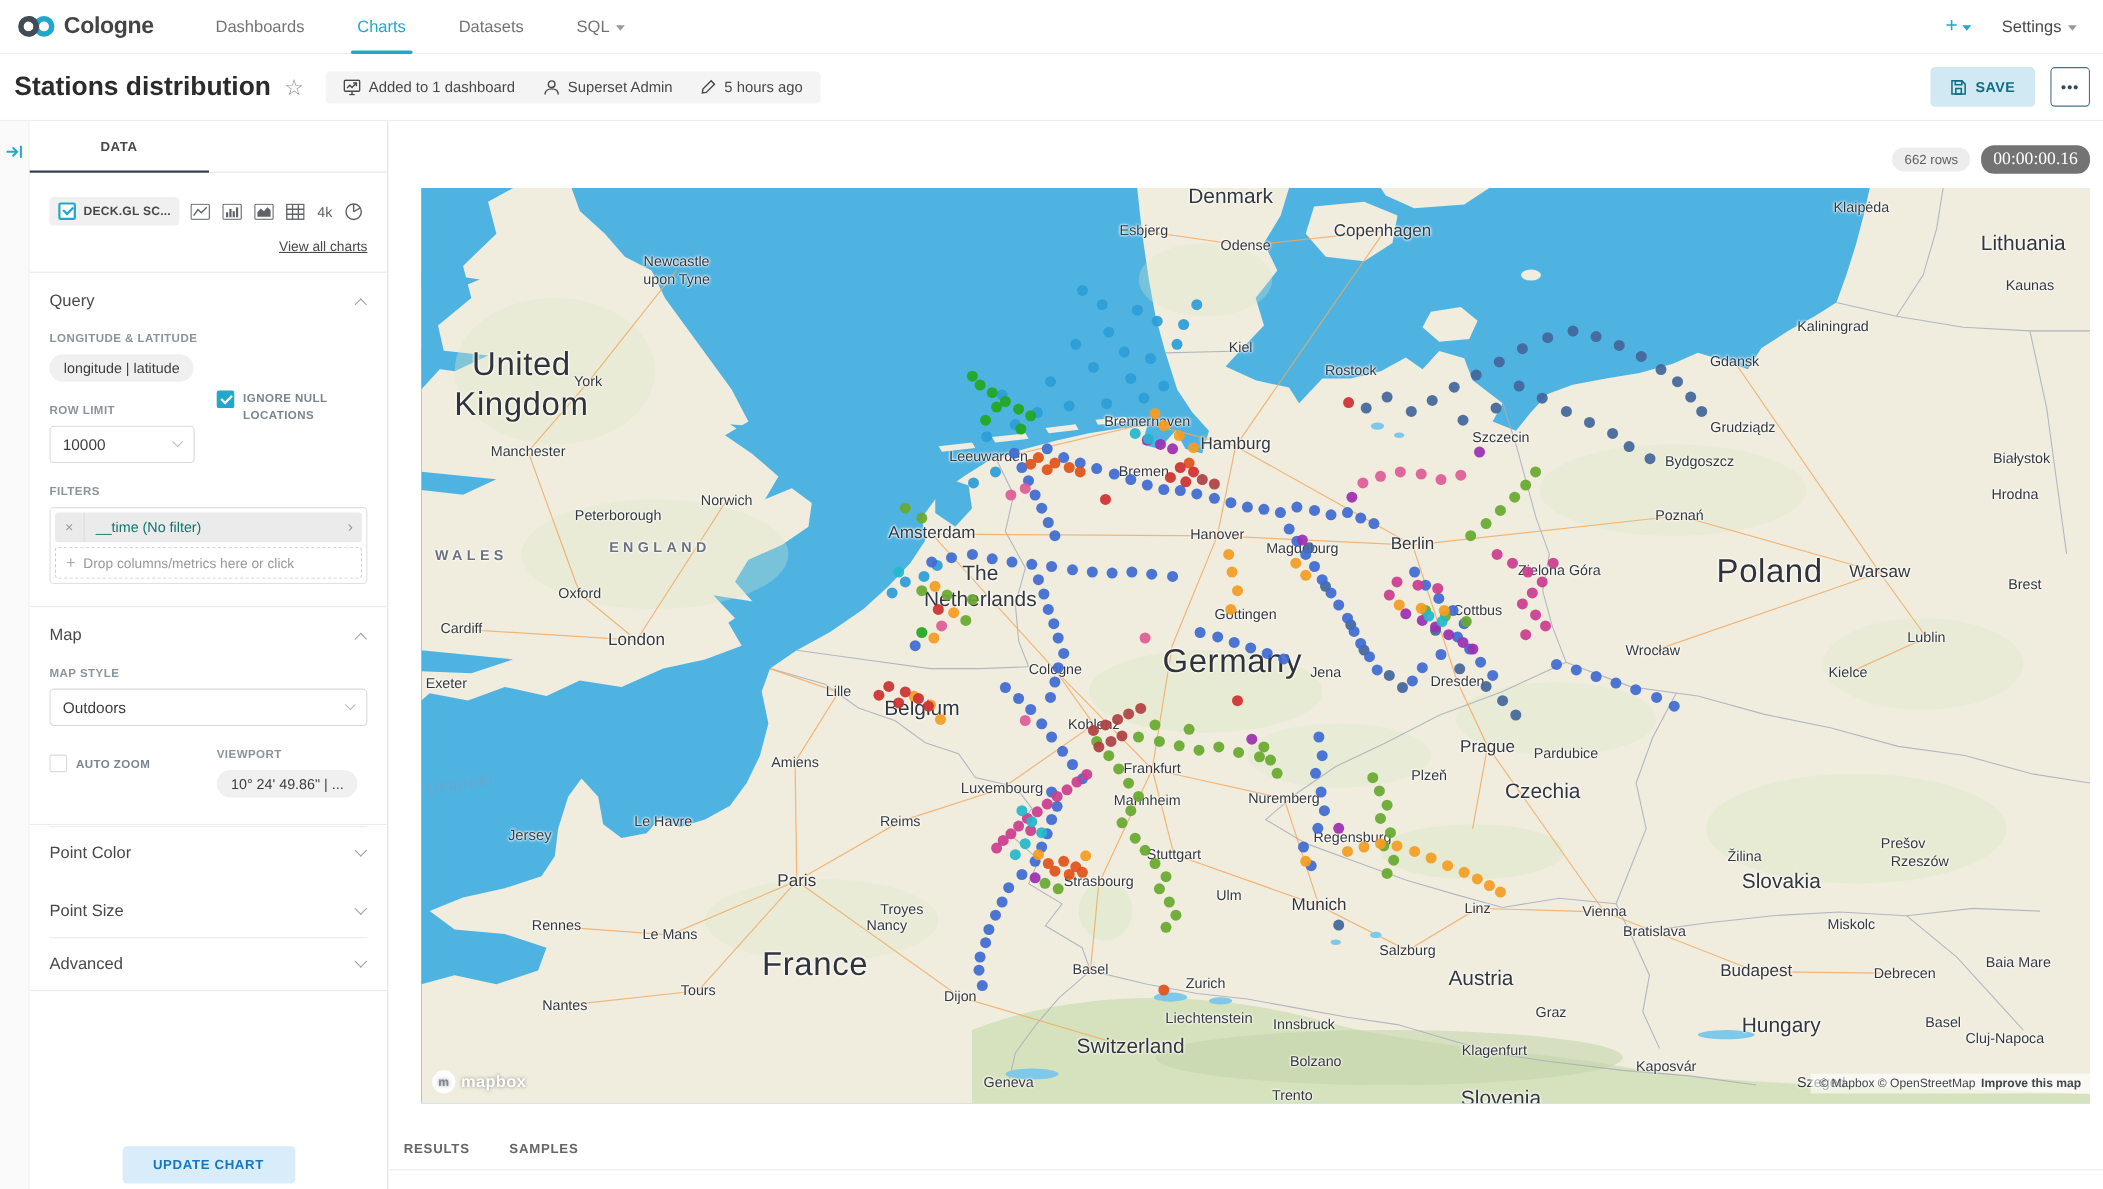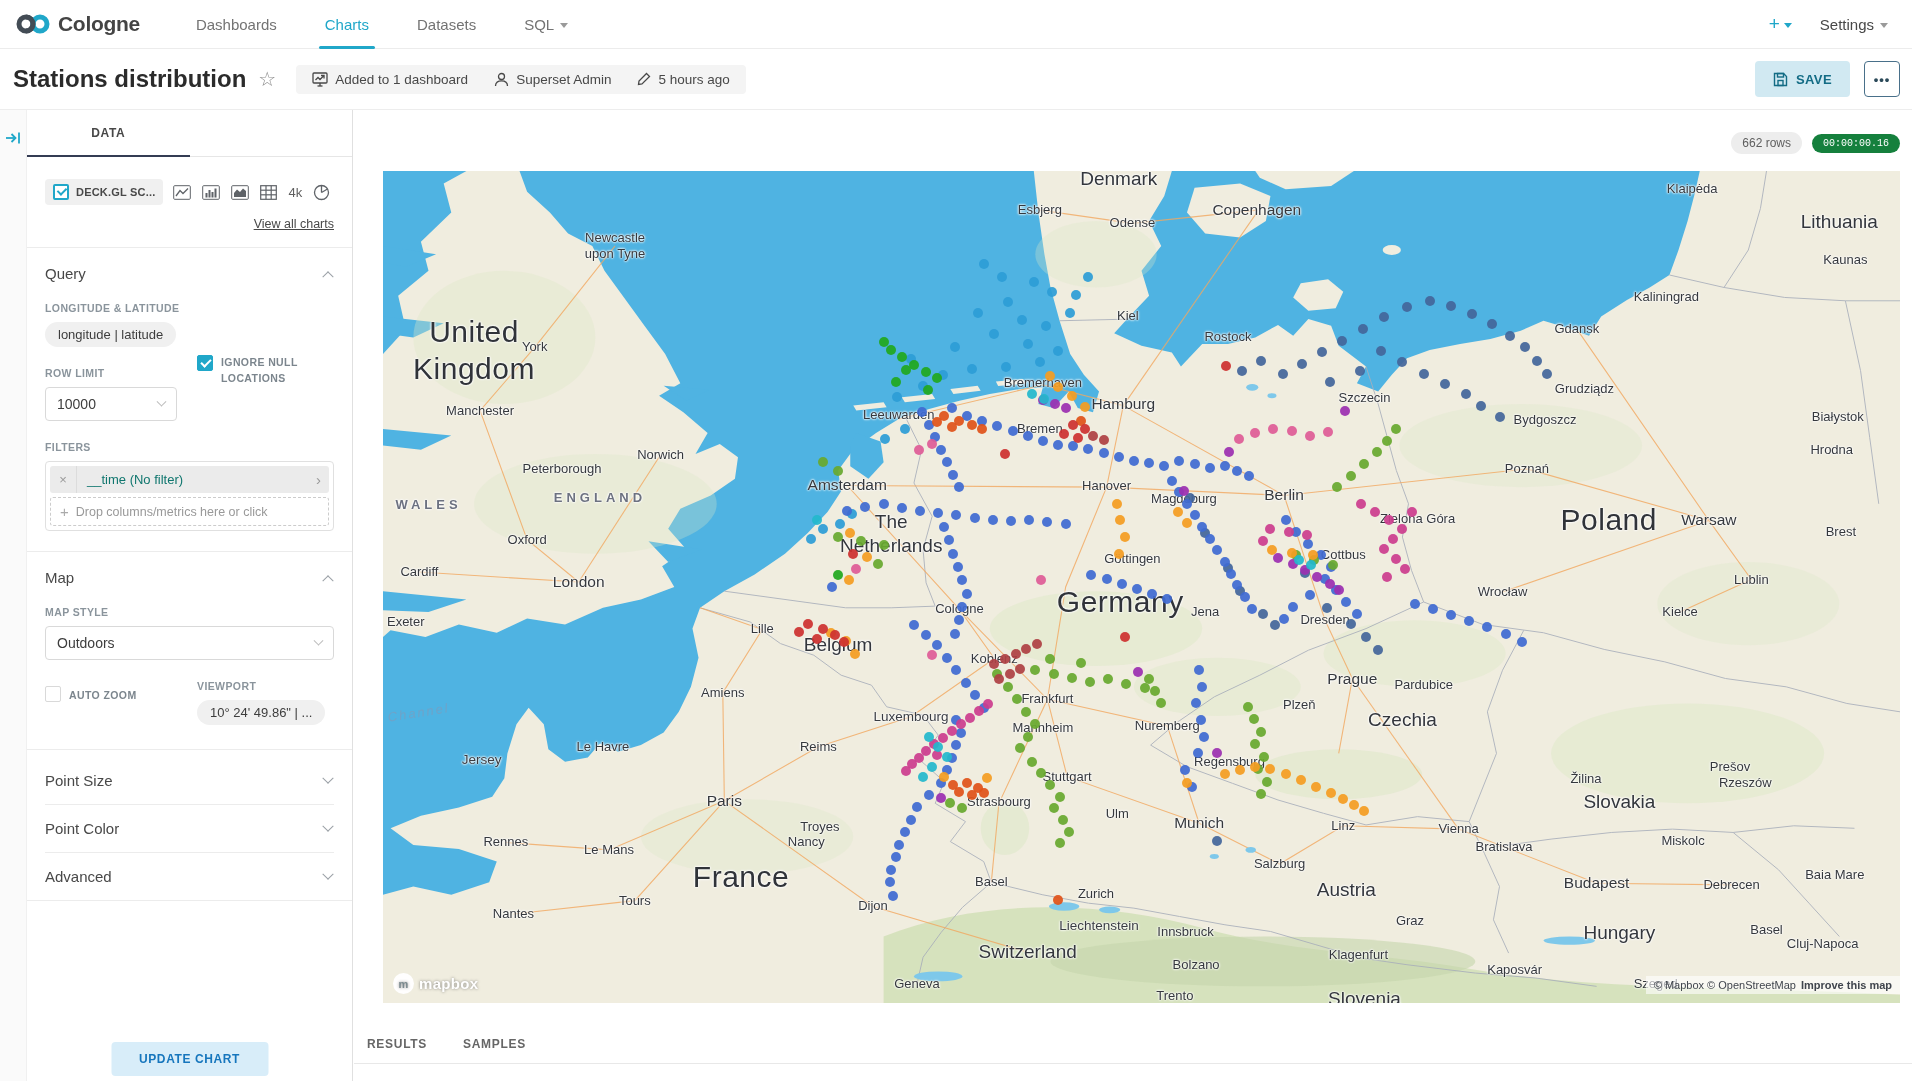--- a/index.html
+++ b/index.html
@@ -102,22 +102,22 @@
   .collapsed-row { border-top:1px solid #ececec; padding:15px 0; font-size:15px; color:#484848;
     display:flex; align-items:center; justify-content:space-between; cursor:pointer; }
   .update-btn { position:absolute; left:50%; transform:translateX(-50%); bottom:5px; width:157px;
     height:34px; background:#d8edf9; color:#1676bd; font-weight:700; font-size:12px;
     letter-spacing:.6px; border:none; border-radius:4px; cursor:pointer; }
 
   
   #chart-pane { position:absolute; left:354px; top:110px; width:1558px; height:971px; background:#fff; }
   .badge-row { position:absolute; top:22px; right:12px; display:flex; gap:10px; align-items:center; }
   .rows-badge { background:#ededed; color:#5e5e5e; border-radius:12px; font-size:12px; padding:4px 11px; }
-  .timer-badge { background:#15803d; color:#fff; border-radius:12px; font-size:10px; padding:4px 11px;
-    font-family:Liberation Mono, monospace; }
+  .timer-badge { background:#737373; color:#fff; border-radius:12px; font-size:16px; padding:4px 11px;
+    font-family:Liberation Serif, serif; }
   #map { position:absolute; left:29px; top:61px; width:1517px; height:832px; overflow:hidden;
     background:#4fb3e2; cursor:grab; }
   #map svg.geo { position:absolute; inset:0; width:100%; height:100%; }
   .ml { position:absolute; transform:translate(-50%,-50%); white-space:pre-line; text-align:center;
     color:#35383d; font-size:13px; line-height:1.25;
     text-shadow:0 0 2px #fff,0 0 2px #fff,0 0 3px #fff; pointer-events:none; }
   .ml.lg { font-size:15.5px; }
   .ml.c1 { font-size:30px; font-weight:500; color:#303339; letter-spacing:.5px; }
   .ml.c2 { font-size:19px; font-weight:500; color:#33363c; }
   .ml.c3 { font-size:13.5px; font-weight:500; color:#3a3d43; }
@@ -329,26 +329,26 @@
       </div>
       <div class="col-b">
         <div class="field-label">VIEWPORT</div>
         <span class="pill">10° 24' 49.86" | ...</span>
       </div>
     </div>
 
     <div class="divider" style="margin-top:24px;"></div>
     <div style="height:1px;"></div>
 
+    <div class="collapsed-row">
+      <span>Point Color</span>
+      <span class="chev down"></span>
+    </div>
     <div class="collapsed-row" style="border-top:none; margin-top:6px;">
       <span>Point Size</span>
-      <span class="chev down"></span>
-    </div>
-    <div class="collapsed-row">
-      <span>Point Color</span>
       <span class="chev down"></span>
     </div>
     <div class="collapsed-row">
       <span>Advanced</span>
       <span class="chev down"></span>
     </div>
     <div class="divider" style="margin-top:0;"></div>
   </div>
 
   <button class="update-btn">UPDATE CHART</button>

